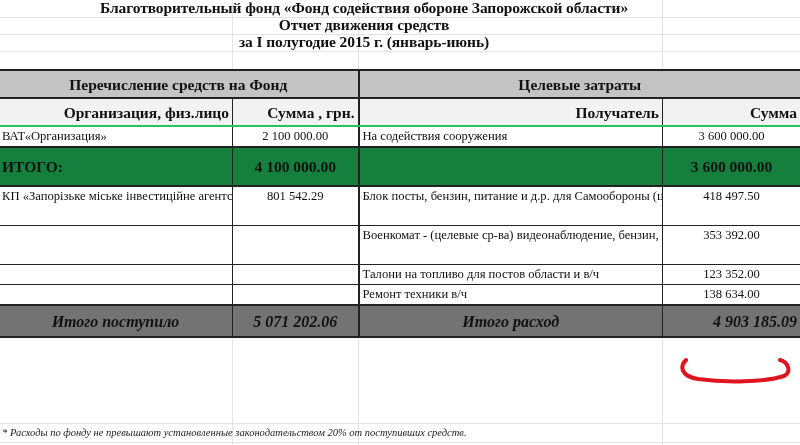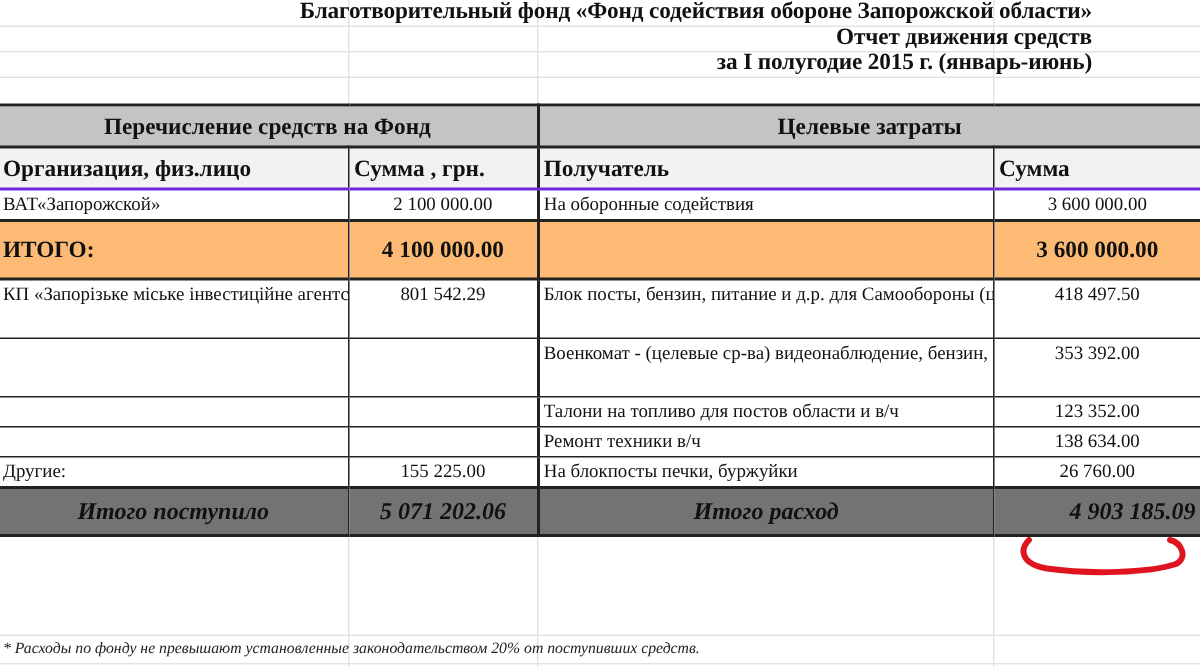--- a/index.html
+++ b/index.html
@@ -4,42 +4,42 @@
 <style>
   html, body { margin:0; padding:0; }
   body {
     width:800px; height:445px; overflow:hidden; background:#ffffff;
     font-family:"Liberation Serif", "DejaVu Serif", serif; color:#111;
     position:relative;
   }
   .gridline-v { position:absolute; top:0; width:1px; background:#e3e3e3; height:445px; }
   .gridline-h { position:absolute; left:0; height:1px; background:#e3e3e3; width:800px; }
   .title-line {
-    position:absolute; left:0; width:728px; text-align:right;
+    position:absolute; left:0; width:728px; text-align:center;
     font-weight:bold; font-size:15.5px; line-height:18px; letter-spacing:-0.1px;
   }
   table.report {
     position:absolute; left:-2px; top:69px; width:802px;
     border-collapse:collapse; table-layout:fixed;
   }
   table.report td {
     border:1px solid #222; padding:0 3px; font-size:12.6px;
     vertical-align:top; line-height:19px; overflow:hidden; white-space:nowrap;
   }
   table.report td.num { text-align:center; }
   tr.grp td {
     background:#c4c4c4; font-weight:bold; font-size:15.5px; text-align:center;
     height:26px; vertical-align:middle; border-top:2px solid #222; border-bottom:2px solid #222;
   }
   tr.hdr td {
-    background:#f2f2f2; font-weight:bold; font-size:15.5px; text-align:left;
-    height:26px; vertical-align:middle; border-bottom:2px solid #6d28d9;
+    background:#f2f2f2; font-weight:bold; font-size:15.5px; text-align:right;
+    height:26px; vertical-align:middle; border-bottom:2px solid #22c55e;
   }
   tr.total td {
-    background:#fdba74; font-weight:bold; font-size:15.5px; height:37px;
+    background:#15803d; font-weight:bold; font-size:15.5px; height:37px;
     vertical-align:middle; border-top:2px solid #222; border-bottom:2px solid #222;
   }
   tr.grand td {
     background:#737373; font-weight:bold; font-style:italic; font-size:16px;
     height:30px; vertical-align:middle; text-align:center;
     border-top:2px solid #222; border-bottom:2px solid #222;
   }
   td.thick-l { border-left:2px solid #222 !important; }
   td.thick-r { border-right:2px solid #222 !important; }
   td.wrap { white-space:normal; }
@@ -83,23 +83,23 @@
     <td colspan="2" class="thick-r">Перечисление средств на Фонд</td>
     <td colspan="2" class="thick-l">Целевые затраты</td>
   </tr>
   <tr class="hdr">
     <td>Организация, физ.лицо</td>
     <td class="thick-r">Сумма , грн.</td>
     <td class="thick-l">Получатель</td>
     <td>Сумма</td>
   </tr>
   <tr class="r1">
-    <td>ВАТ«Запорожской»</td>
+    <td>ВАТ«Организация»</td>
     <td class="num thick-r">2 100 000.00</td>
-    <td class="thick-l">На оборонные содействия</td>
+    <td class="thick-l">На содействия сооружения</td>
     <td class="num">3 600 000.00</td>
   </tr>
   <tr class="total">
     <td>ИТОГО:</td>
     <td class="num thick-r">4 100 000.00</td>
     <td class="thick-l"></td>
     <td class="num">3 600 000.00</td>
   </tr>
   <tr class="r2">
     <td class="wrap">КП «Запорізьке міське інвестиційне агентство» (цільова допомога)</td>
@@ -118,26 +118,20 @@
     <td class="num thick-r"></td>
     <td class="thick-l">Талони на топливо для постов области и в/ч</td>
     <td class="num">123 352.00</td>
   </tr>
   <tr class="r1">
     <td></td>
     <td class="num thick-r"></td>
     <td class="thick-l">Ремонт техники в/ч</td>
     <td class="num">138 634.00</td>
   </tr>
-  <tr class="r1">
-    <td>Другие:</td>
-    <td class="num thick-r">155 225.00</td>
-    <td class="thick-l">На блокпосты печки, буржуйки</td>
-    <td class="num">26 760.00</td>
-  </tr>
   <tr class="grand">
     <td>Итого поступило</td>
     <td class="thick-r">5 071 202.06</td>
     <td class="thick-l">Итого расход</td>
     <td style="text-align:right">4 903 185.09</td>
   </tr>
 </tbody>
   </table>
 
 <svg class="highlight-mark" viewBox="0 0 116 30">

